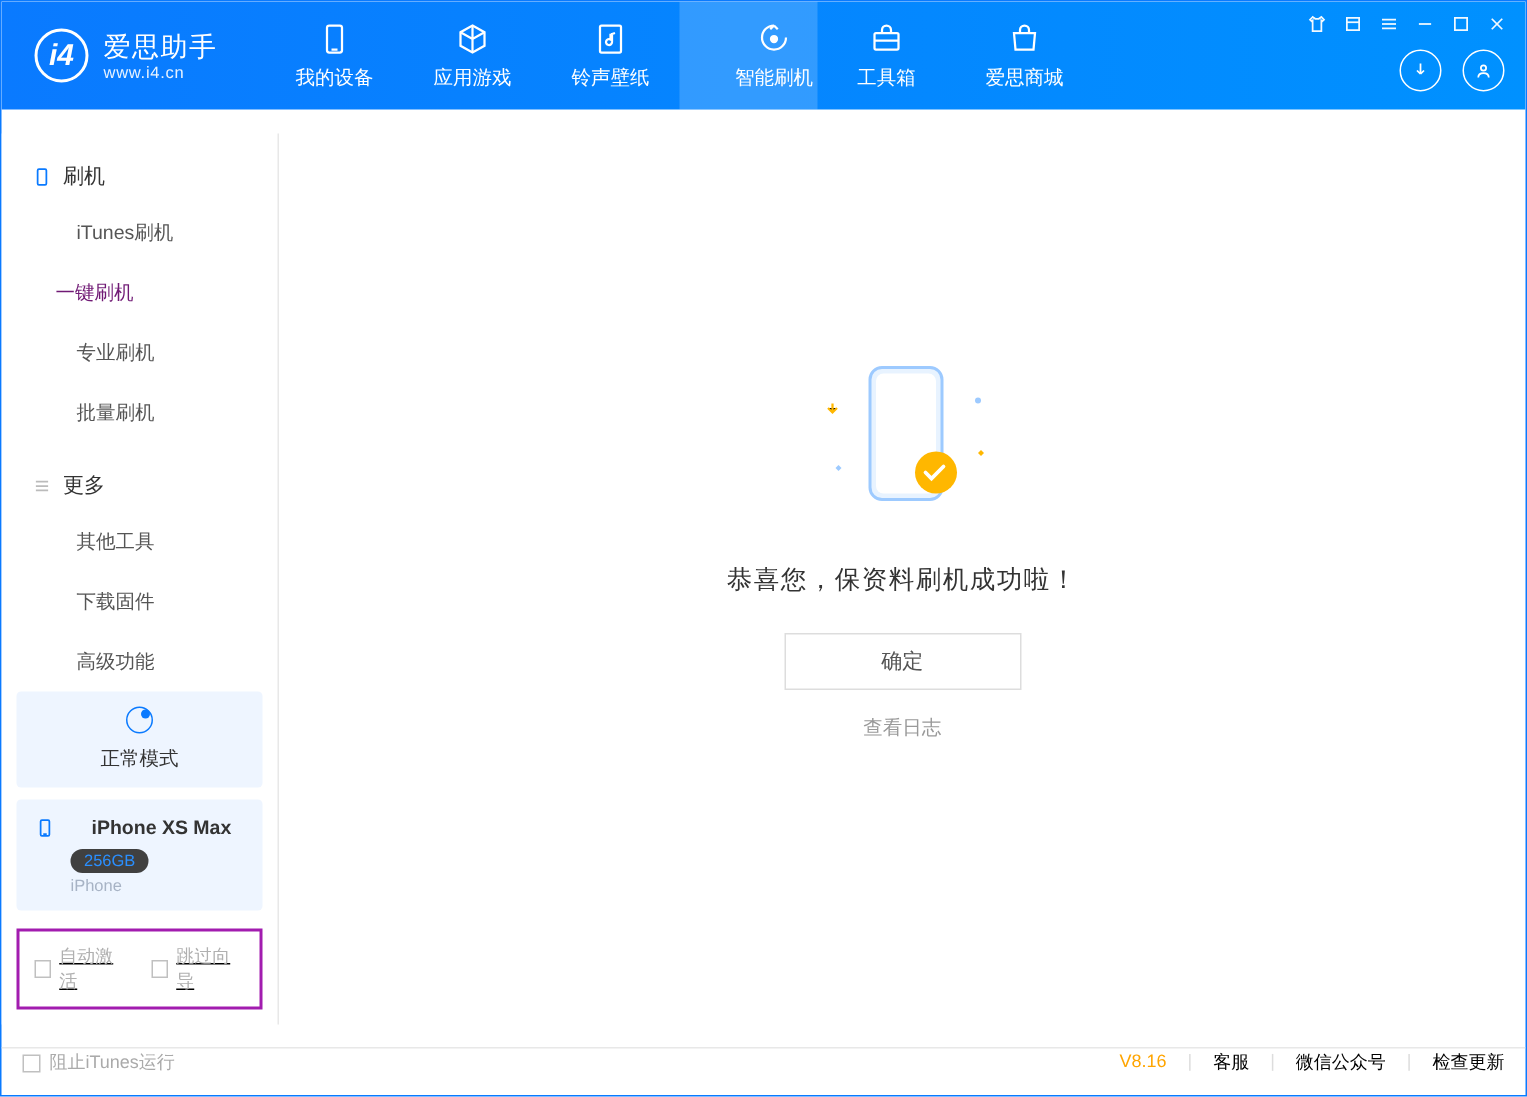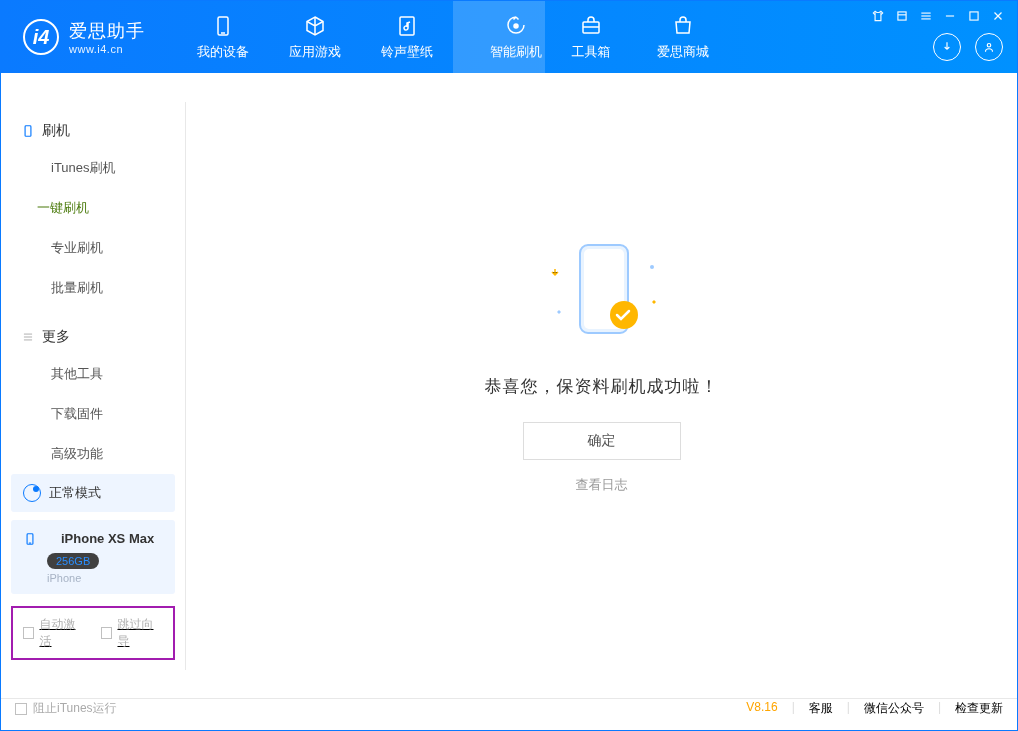--- a/index.html
+++ b/index.html
@@ -27,24 +27,24 @@
     .circle-btn svg { width: 14px; height: 14px; }
     
     
     .body { display: flex; height: calc(100% - 72px - 32px); align-items: center; }
     
     
     .sidebar { width: 185px; border-right: 1px solid #e8e8e8; display: flex; flex-direction: column; background: #fff; }
     .side-section-header { display: flex; align-items: center; gap: 7px; padding: 20px 16px 8px 20px; color: #333; font-size: 14px; font-weight: 500; }
     .side-section-header svg { width: 14px; height: 14px; }
     .side-item { padding: 11px 16px 11px 50px; font-size: 13px; color: #555; cursor: pointer; }
-    .side-item.active { color: #4d7c0f; padding-left: 36px; }
+    .side-item.active { color: #701a75; padding-left: 36px; }
     
     .side-bottom { margin-top: auto; padding: 0 10px 12px 10px; display: flex; flex-direction: column; gap: 8px; }
-    .status-card { background: #eef5ff; border-radius: 3px; padding: 10px 12px; display: flex; align-items: center; gap: 8px; font-size: 13px; color: #333; }
+    .status-card { background: #eef5ff; border-radius: 3px; padding: 10px 12px; display: flex; align-items: center; gap: 8px; font-size: 13px; color: #333; flex-direction: column; }
     .status-card .status-dot { width: 18px; height: 18px; border: 1.5px solid #0a7aff; border-radius: 50%; position: relative; }
     .status-dot::before { content: ''; width: 6px; height: 6px; background: #0a7aff; border-radius: 50%; position: absolute; top: 1.5px; right: 1.5px; }
     .device-card { background: #eef5ff; border-radius: 3px; padding: 10px 12px; min-height: 66px; }
     .device-row1 { display: flex; align-items: center; gap: 24px; font-size: 13px; font-weight: 600; color: #333; }
     .device-row1 svg { width: 14px; height: 18px; }
     .capacity-badge { display: inline-block; margin-top: 5px; margin-left: 24px; background: #404040; color: #2a8fff; font-size: 11px; padding: 2px 9px; border-radius: 10px; }
     .device-type { margin-left: 24px; font-size: 11px; color: #a7b3c5; margin-top: 3px; }
     
     .checkbox-row { border: 2px solid #a21caf; padding: 8px 10px; margin: 0 10px 10px 10px; display: flex; gap: 16px; text-decoration: underline; }
     .cb-item { display: flex; align-items: center; gap: 5px; font-size: 12px; color: #b0b0b0; cursor: pointer; }

